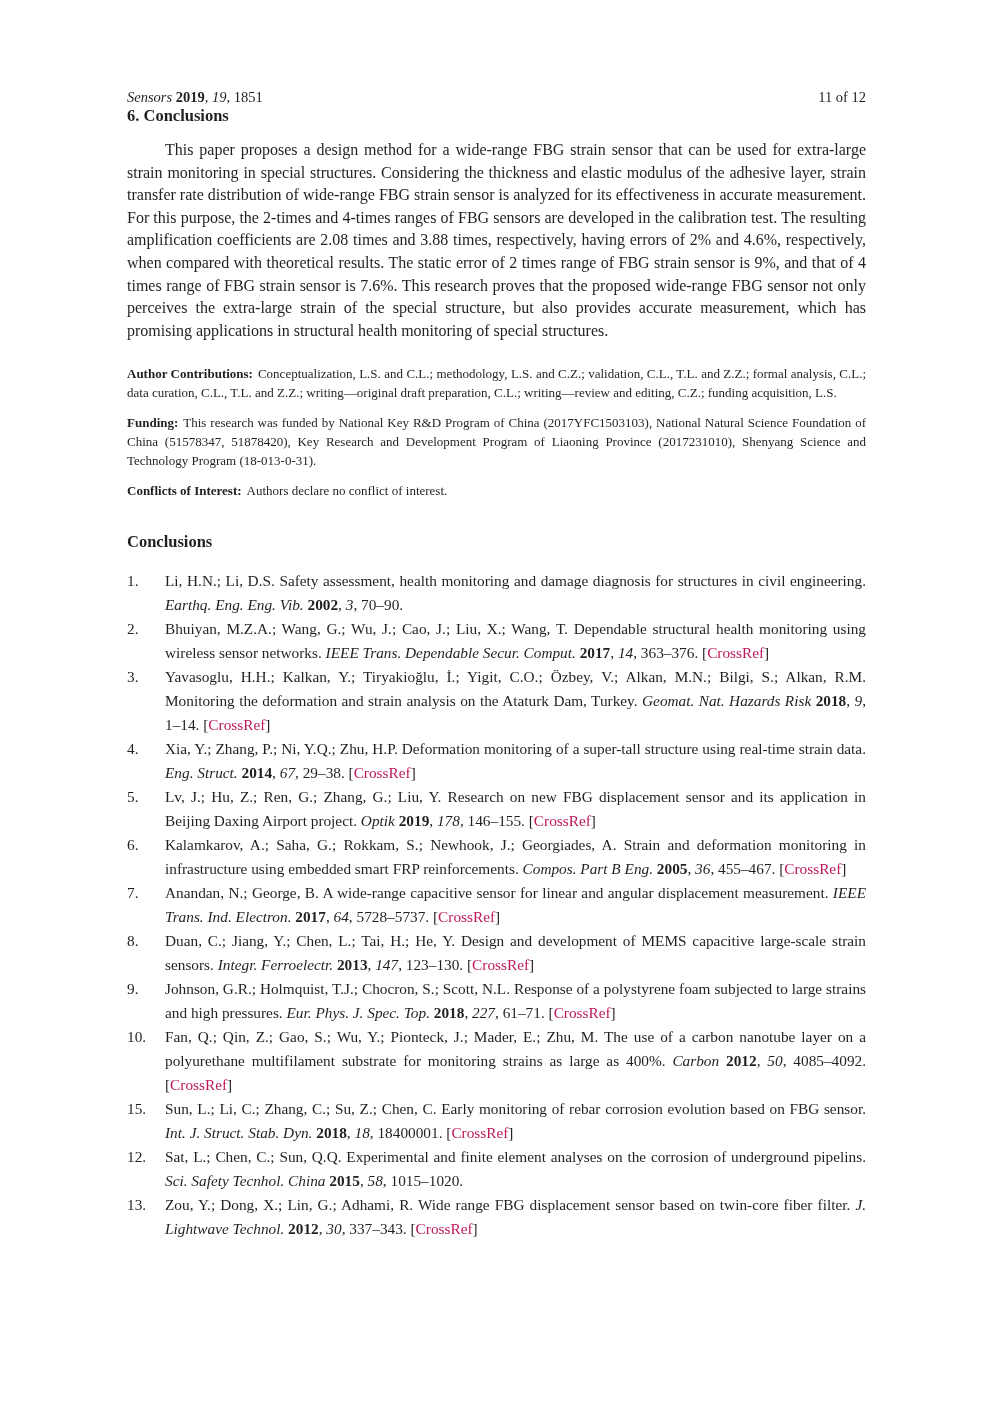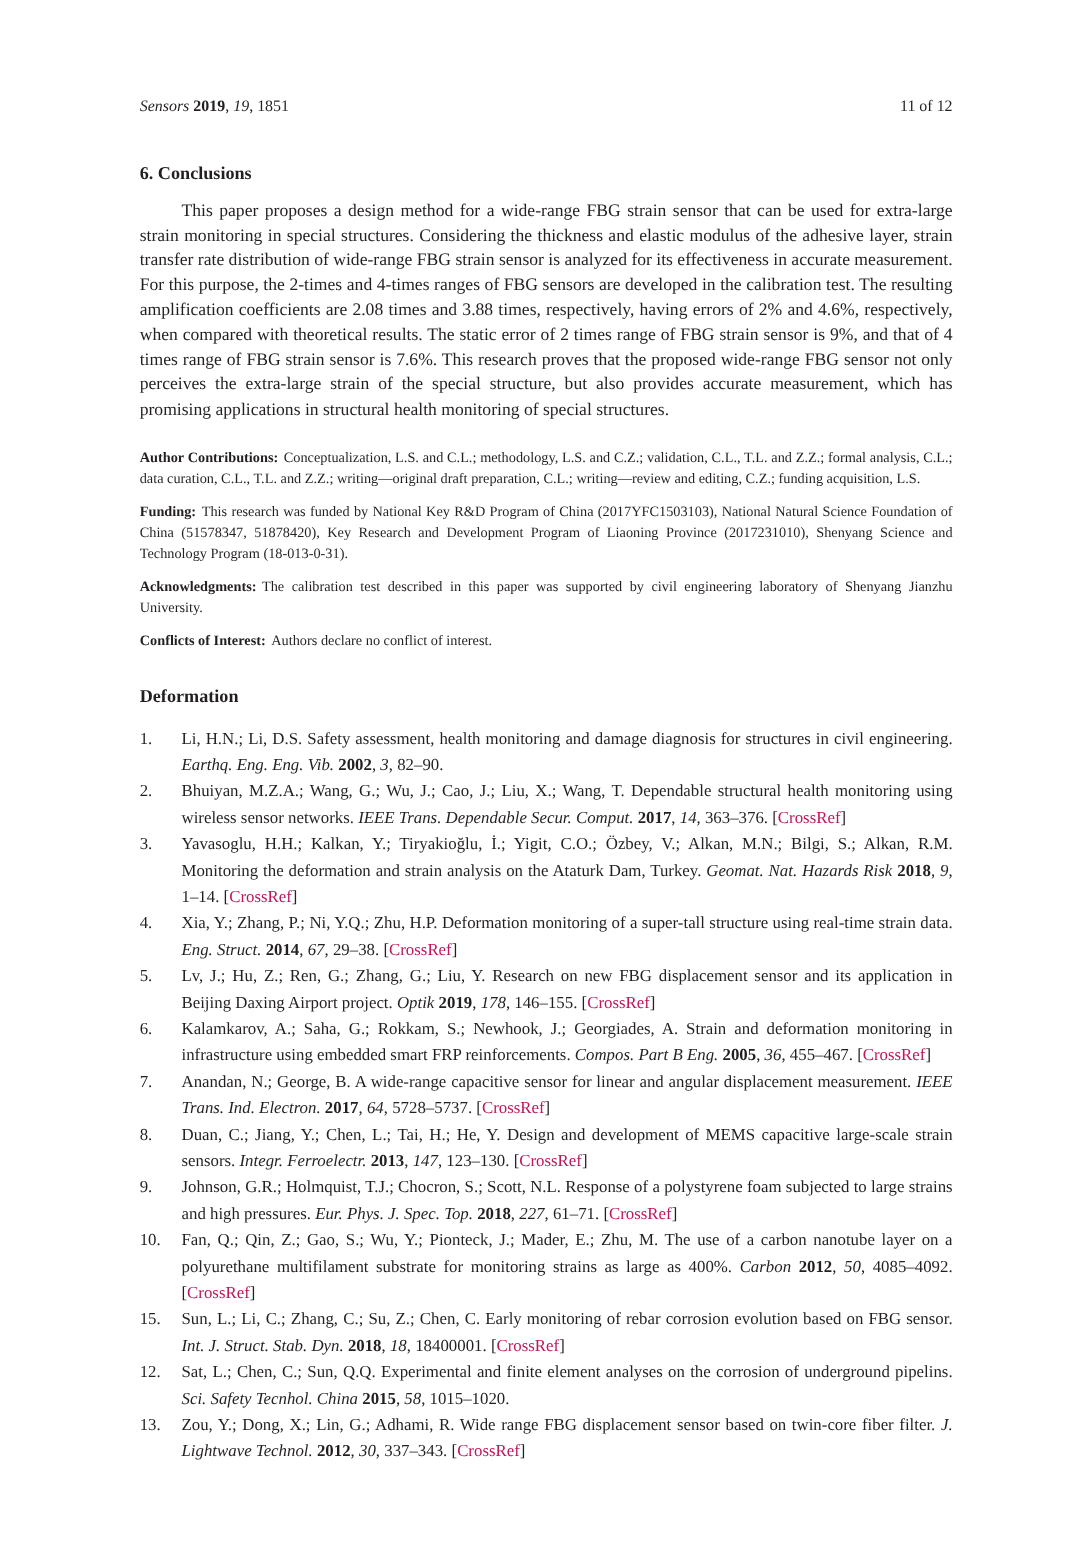--- a/index.html
+++ b/index.html
@@ -19,21 +19,20 @@
     box-sizing: border-box;
   }
   .page-header {
     display: flex;
     justify-content: space-between;
     align-items: baseline;
     font-size: 14.5px;
     line-height: 18px;
   }
   .section-heading {
-    margin-top: 42px;
     font-size: 16.5px;
     font-weight: bold;
   }
   .body-par {
     margin-top: 13px;
     font-size: 16px;
     line-height: 22.6px;
     text-align: justify;
     text-indent: 38px;
   }
@@ -77,33 +76,32 @@
     <div class="section-heading">6. Conclusions</div>
 
     <p class="body-par">This paper proposes a design method for a wide-range FBG strain sensor that can be used for extra-large strain monitoring in special structures. Considering the thickness and elastic modulus of the adhesive layer, strain transfer rate distribution of wide-range FBG strain sensor is analyzed for its effectiveness in accurate measurement. For this purpose, the 2-times and 4-times ranges of FBG sensors are developed in the calibration test. The resulting amplification coefficients are 2.08 times and 3.88 times, respectively, having errors of 2% and 4.6%, respectively, when compared with theoretical results. The static error of 2 times range of FBG strain sensor is 9%, and that of 4 times range of FBG strain sensor is 7.6%. This research proves that the proposed wide-range FBG sensor not only perceives the extra-large strain of the special structure, but also provides accurate measurement, which has promising applications in structural health monitoring of special structures.</p>
 
     <div class="notes">
 
         <p class="note"><span class="note-label">Author Contributions:</span><span>Conceptualization, L.S. and C.L.; methodology, L.S. and C.Z.; validation, C.L., T.L. and Z.Z.; formal analysis, C.L.; data curation, C.L., T.L. and Z.Z.; writing—original draft preparation, C.L.; writing—review and editing, C.Z.; funding acquisition, L.S.</span></p>
 
         <p class="note"><span class="note-label">Funding:</span><span>This research was funded by National Key R&amp;D Program of China (2017YFC1503103), National Natural Science Foundation of China (51578347, 51878420), Key Research and Development Program of Liaoning Province (2017231010), Shenyang Science and Technology Program (18-013-0-31).</span></p>
 
-        <p class="note"><span class="note-label">Acknowledgments:</span><span>The calibration test described in this paper was supported by civil engineering laboratory of Shenyang Jianzhu University.</span></p>
 
         <p class="note"><span class="note-label">Conflicts of Interest:</span><span>Authors declare no conflict of interest.</span></p>
 
     </div>
 
-    <div class="refs-heading">Deformation</div>
+    <div class="refs-heading">Conclusions</div>
 
     <div class="ref-list">
 
         <div class="ref-item">
           <span class="ref-num">1.</span>
-          <span class="ref-text"><span class="seg-p">Li, H.N.; Li, D.S. Safety assessment, health monitoring and damage diagnosis for structures in civil engineering. </span><span class="seg-i">Earthq. Eng. Eng. Vib.</span><span class="seg-p"> </span><span class="seg-b">2002</span><span class="seg-p">, </span><span class="seg-i">3</span><span class="seg-p">, 82–90.</span></span>
+          <span class="ref-text"><span class="seg-p">Li, H.N.; Li, D.S. Safety assessment, health monitoring and damage diagnosis for structures in civil engineering. </span><span class="seg-i">Earthq. Eng. Eng. Vib.</span><span class="seg-p"> </span><span class="seg-b">2002</span><span class="seg-p">, </span><span class="seg-i">3</span><span class="seg-p">, 70–90.</span></span>
         </div>
 
         <div class="ref-item">
           <span class="ref-num">2.</span>
           <span class="ref-text"><span class="seg-p">Bhuiyan, M.Z.A.; Wang, G.; Wu, J.; Cao, J.; Liu, X.; Wang, T. Dependable structural health monitoring using wireless sensor networks. </span><span class="seg-i">IEEE Trans. Dependable Secur. Comput.</span><span class="seg-p"> </span><span class="seg-b">2017</span><span class="seg-p">, </span><span class="seg-i">14</span><span class="seg-p">, 363–376. [</span><span class="seg-link">CrossRef</span><span class="seg-p">]</span></span>
         </div>
 
         <div class="ref-item">
           <span class="ref-num">3.</span>
           <span class="ref-text"><span class="seg-p">Yavasoglu, H.H.; Kalkan, Y.; Tiryakioğlu, İ.; Yigit, C.O.; Özbey, V.; Alkan, M.N.; Bilgi, S.; Alkan, R.M. Monitoring the deformation and strain analysis on the Ataturk Dam, Turkey. </span><span class="seg-i">Geomat. Nat. Hazards Risk</span><span class="seg-p"> </span><span class="seg-b">2018</span><span class="seg-p">, </span><span class="seg-i">9</span><span class="seg-p">, 1–14. [</span><span class="seg-link">CrossRef</span><span class="seg-p">]</span></span>

